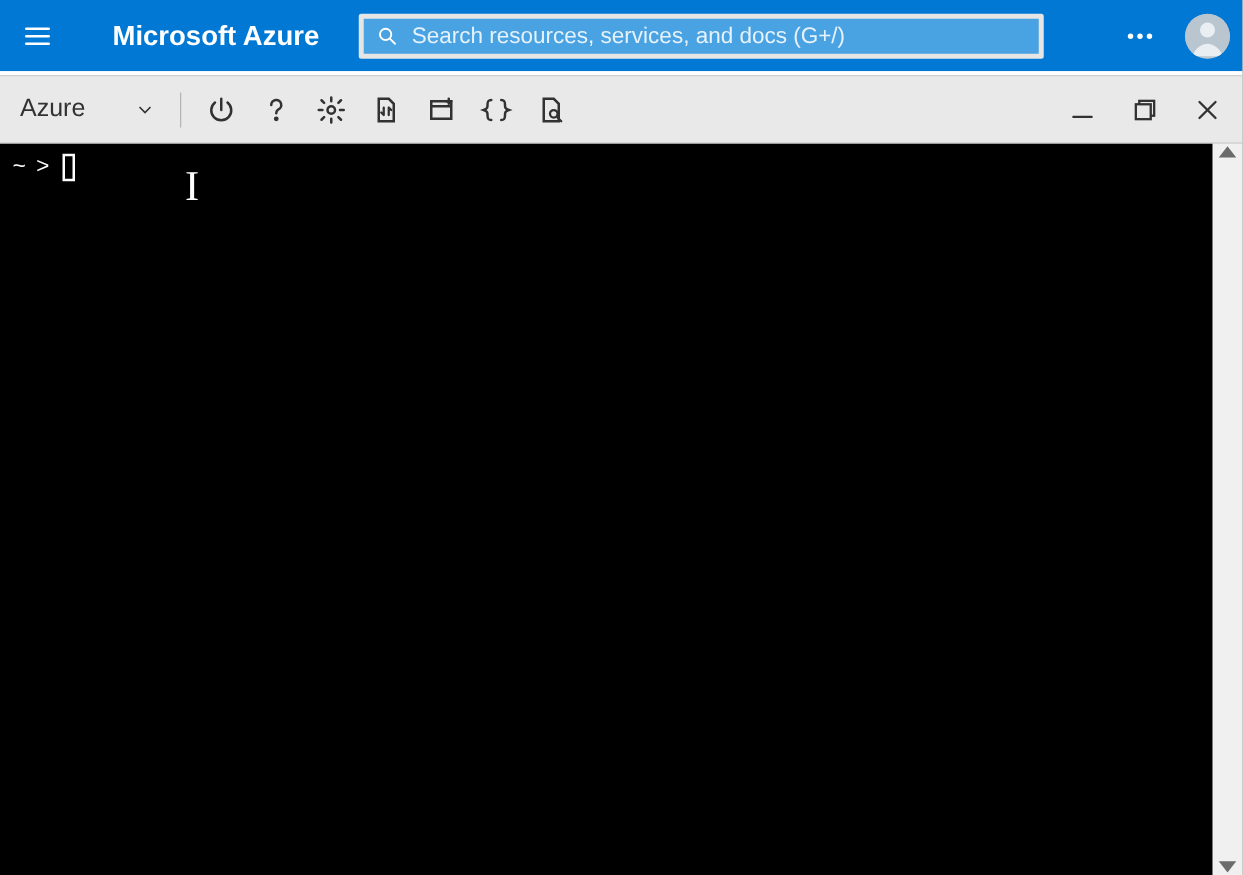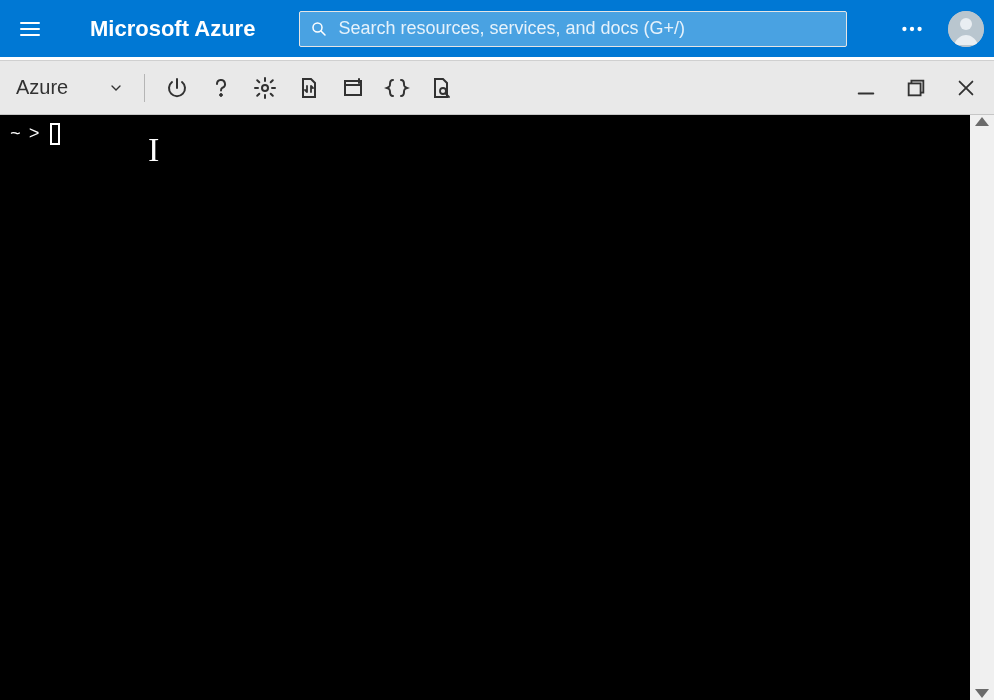--- a/index.html
+++ b/index.html
@@ -12,26 +12,26 @@
     background: #0078d4;
     color: #fff;
     padding: 0 10px;
     gap: 10px;
   }
   .hamburger {
     width: 40px; height: 40px;
     display:flex; align-items:center; justify-content:center;
     cursor:pointer;
   }
-  .brand { font-size: 22px; font-weight: 600; white-space: nowrap; margin-left: 30px; margin-right: 34px;}
+  .brand { font-size: 22px; font-weight: 600; white-space: nowrap; margin-left: 30px; margin-right: 22px;}
   .search {
     flex: 0 0 548px;
     height: 36px;
     background: #49a2e2;
-    border: 1px solid #e5e5e5;
+    border: 4px solid #e5e5e5;
     border-radius: 2px;
     display: flex;
     align-items: center;
     padding: 0 10px;
     gap: 10px;
   }
   .search input {
     flex:1;
     background: transparent;
     border: none;

